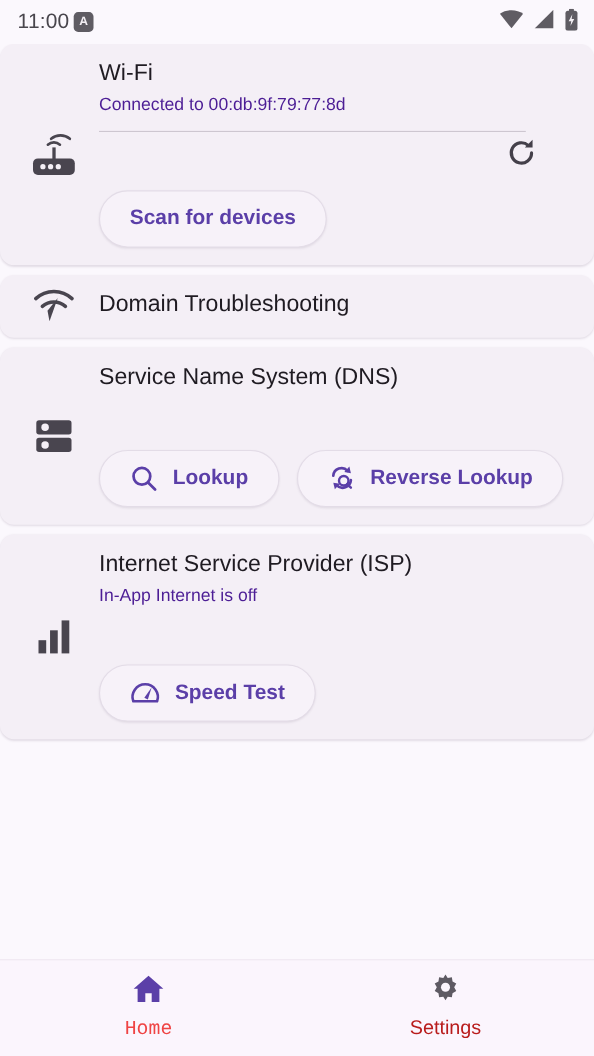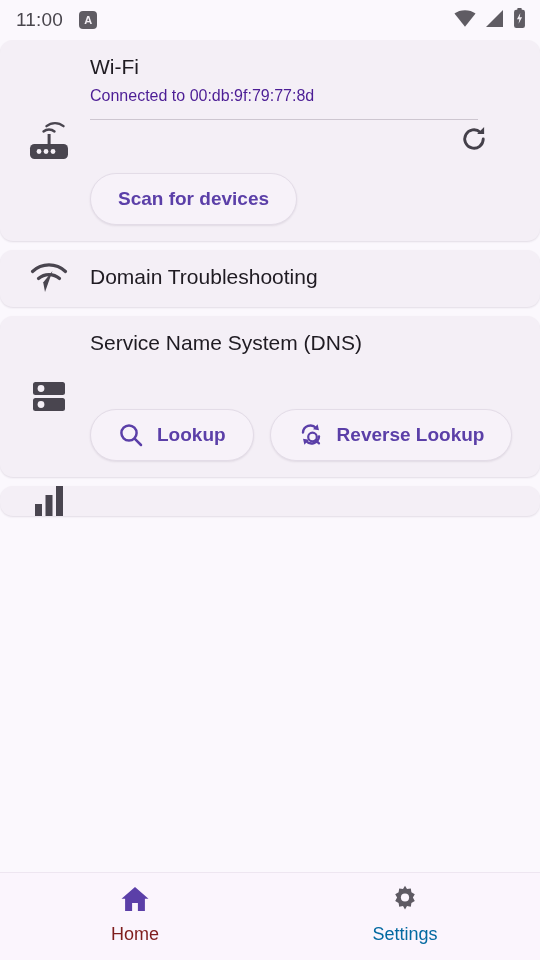--- a/index.html
+++ b/index.html
@@ -11,21 +11,21 @@
   }
   .screen{ position:relative; width:540px; height:960px; display:flex; flex-direction:column; background:#fbf8fd; }
 
   
   .statusbar{
     height:40px; flex:0 0 40px;
     display:flex; align-items:center; justify-content:space-between;
     padding:0 14px 0 16px;
     color:#5f5c63;
   }
-  .sb-left{ display:flex; align-items:center; gap:16px; }
+  .sb-left{ display:flex; align-items:center; gap:4px; }
   .sb-time{ font-size:19px; color:#49464d; letter-spacing:.2px; }
   .sb-appbadge{
     width:18px;height:18px;border-radius:4px;background:#5f5c63;color:#f3eff4;
     font-size:11px;font-weight:bold;display:flex;align-items:center;justify-content:center;
     line-height:1;
   }
   .sb-right{ display:flex; align-items:center; gap:9px; }
 
   
   .content{ flex:1 1 auto; padding:0 0; overflow:hidden; }
@@ -75,22 +75,22 @@
     background:#fbf5fd;
     border-top:1px solid #eee6f1;
     display:flex; align-items:flex-start; justify-content:space-around;
     padding-top:12px;
   }
   .navitem{
     display:flex;flex-direction:column;align-items:center;gap:8px;
     width:180px; cursor:pointer; background:none;border:0;
   }
   .navitem .lbl{ font-size:18px; }
-  .nav-active{ color:#7f1d1d; }
-  .nav-inactive{ color:#0369a1;text-align:right; }
+  .nav-active{ color:#ef4444;font-family:Liberation Mono, monospace; }
+  .nav-inactive{ color:#b91c1c;text-align:right; }
 </style>
 </head>
 <body>
 
 <div class="screen">
 
   <div class="statusbar">
     <div class="sb-left">
       <span class="sb-time">11:00</span>
       <span class="sb-appbadge">A</span>
@@ -202,20 +202,35 @@
     </div>
 
     <div class="card">
       <div class="card-icon">
         <svg width="34" height="34" viewBox="0 0 34 34">
           <rect x="3" y="20" width="7" height="12" fill="#49454f"></rect>
           <rect x="13.5" y="11" width="7" height="21" fill="#49454f"></rect>
           <rect x="24" y="2" width="7" height="30" fill="#49454f"></rect>
         </svg>
       </div>
+      <div class="card-body">
+        <div class="card-title">Internet Service Provider (ISP)</div>
+        <div class="card-sub">In-App Internet is off</div>
+        <div class="btn-row">
+          <button class="pill">
+            <span>
+              <svg width="28" height="28" viewBox="0 0 28 28">
+                <path d="M3.2 21.5a11.5 11.5 0 1 1 21.6 0z" stroke="#5b3fa8" stroke-width="2.4" fill="none" stroke-linejoin="round"></path>
+                <path d="M13.2 18.4 19.8 9l-3.4 11z" fill="#5b3fa8"></path>
+              </svg>
+            </span>
+            <span>Speed Test</span>
+          </button>
+        </div>
+      </div>
     </div>
 
   </div>
 
   <div class="bottomnav">
     <button class="navitem nav-active">
       <span>
         <svg width="30" height="28" viewBox="0 0 30 28">
           <path d="M15 2 1.5 13.8h3.6V26h7V18h5.8v8h7V13.8h3.6z" fill="#5b3fa8"></path>
         </svg>

